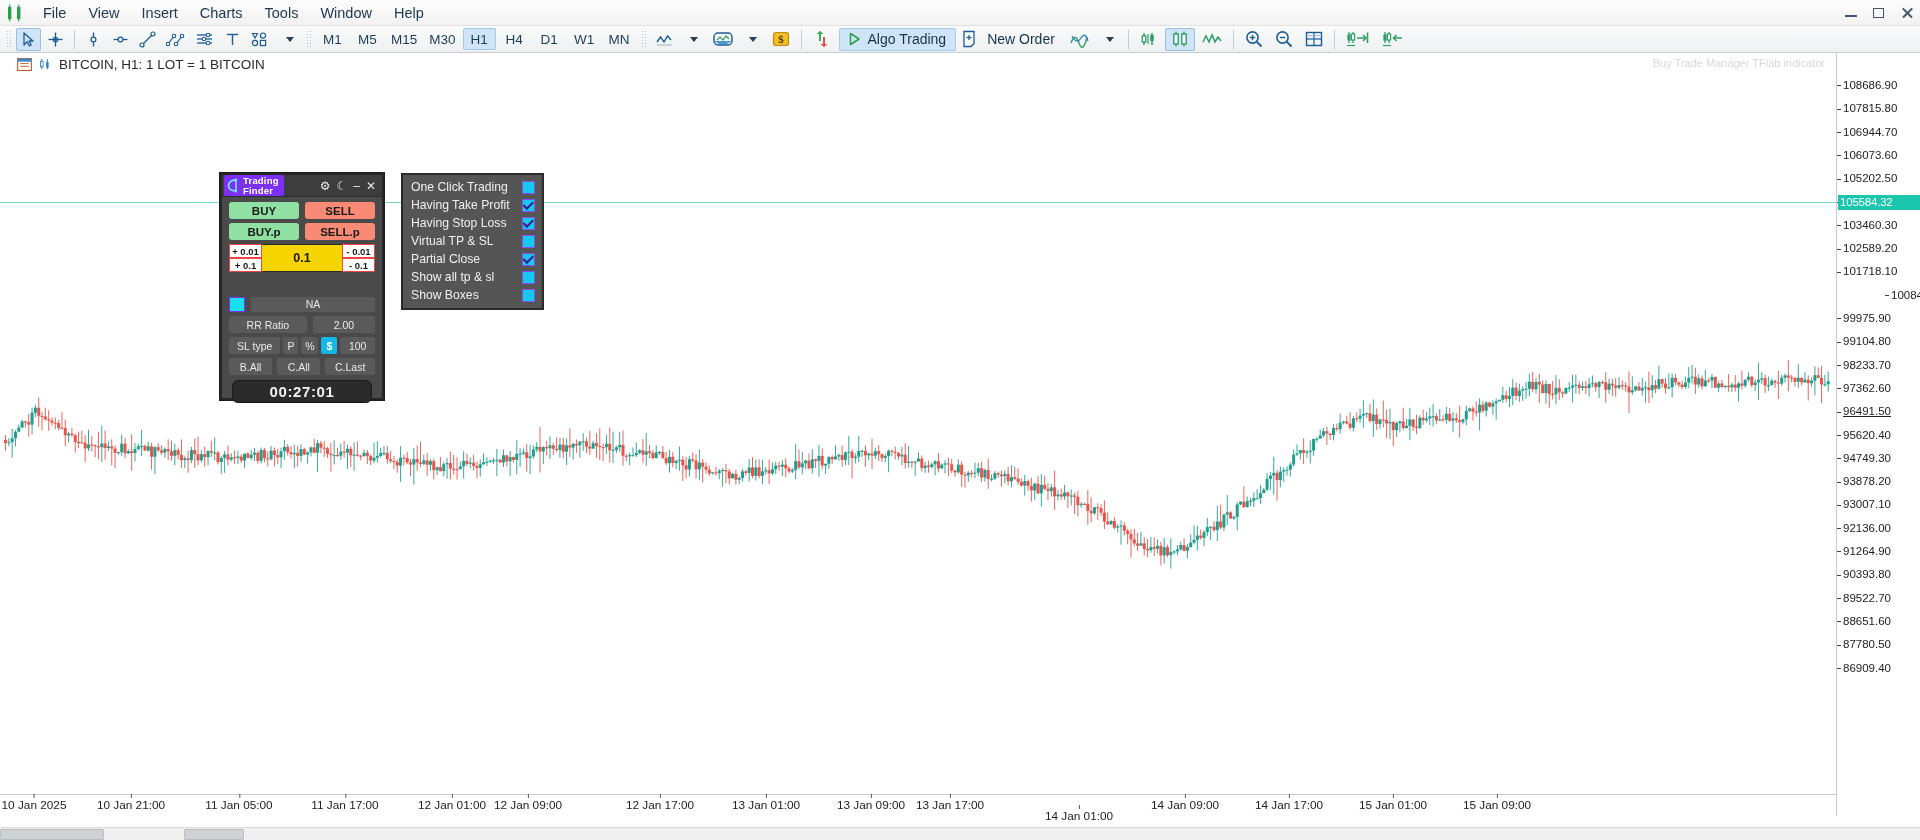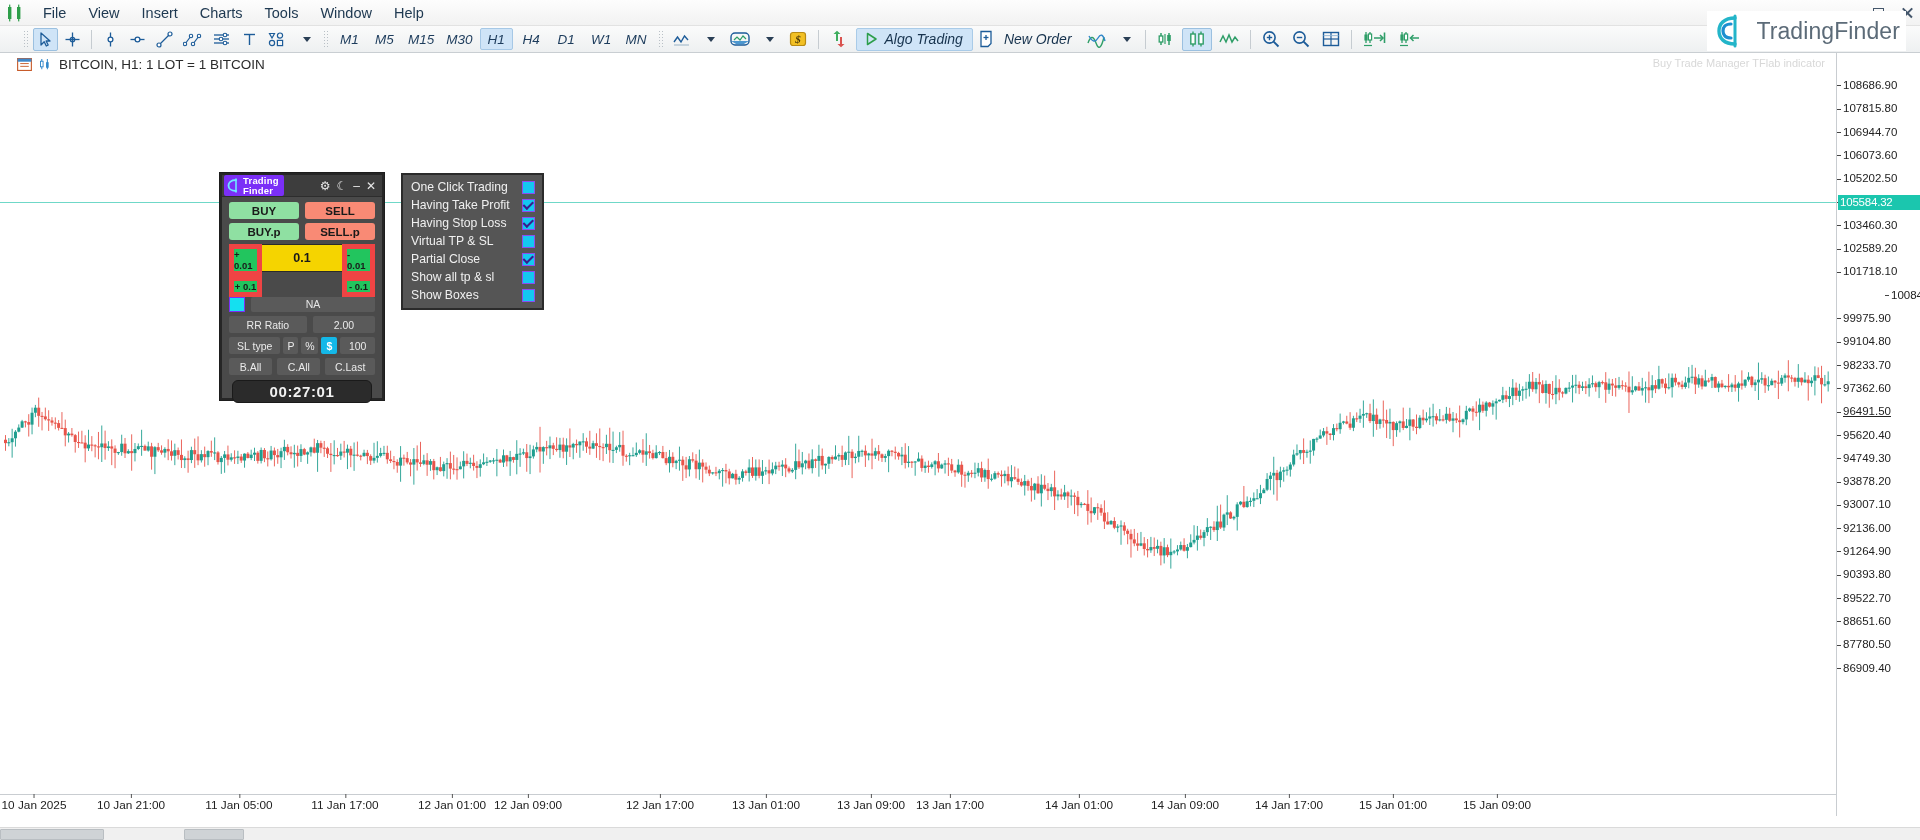--- a/index.html
+++ b/index.html
@@ -29,21 +29,21 @@
   .wc.min i { left:1px; top:9px; width:12px; height:1.5px; }
   .wc.max i { left:1px; top:2px; width:11px; height:10px; background:none; border:1.6px solid #44566b; }
   .wc.close i:nth-child(1) { left:1px; top:6px; width:13px; height:1.6px; transform:rotate(45deg); }
   .wc.close i:nth-child(2) { left:1px; top:6px; width:13px; height:1.6px; transform:rotate(-45deg); }
 
   
   .toolbar {
     position:absolute; left:0; top:26px; width:1920px; height:27px;
     background:linear-gradient(#fbfbfb,#eef0f1);
     border-bottom:1px solid #c9ced2;
-    display:flex; align-items:center; padding-left:19px; gap:0px;font-style:italic;
+    display:flex; align-items:center; padding-left:2px; gap:0px;
   }
   .tbtn {
     height:23px; min-width:25px; display:flex; align-items:center; justify-content:center;
     padding:0 3px; border:1px solid transparent; border-radius:2px; margin:0 1px;
   }
   .tbtn.active { background:#cfe4f7; border-color:#9bc0e0; }
   .tf-btn {
     height:22px; min-width:33px; font-size:13.5px; color:#1d3c5c;
     display:flex; align-items:center; justify-content:center;
     border:1px solid transparent; border-radius:2px; margin:0 1px; padding:0 4px;
@@ -125,22 +125,22 @@
   .row { display:flex; gap:6px; margin-bottom:4px; }
   .btn-buy, .btn-sell {
     flex:1; height:17px; display:flex; align-items:center; justify-content:center;
     font-size:11.5px; font-weight:bold; color:#1a1a1a; border-radius:3px;
   }
   .btn-buy { background:#8fe0a2; }
   .btn-sell { background:#f98a75; }
   .lot-row { display:flex; align-items:stretch; height:28px; margin-bottom:4px; gap:0; }
   .step-col { display:flex; flex-direction:column; width:33px; }
   .step {
-    flex:1; background:#22c55e; color:#1a1a1a; font-size:9.5px; font-weight:bold;
-    display:flex; align-items:center; justify-content:center; border:5px solid #ef4444;
+    flex:1; background:#ffffff; color:#1a1a1a; font-size:9.5px; font-weight:bold;
+    display:flex; align-items:center; justify-content:center; border:1px solid #ef4444;
   }
   .lot-val {
     flex:1; background:#f5d400; color:#1a1a1a; font-size:12.5px; font-weight:bold;
     display:flex; align-items:center; justify-content:center; border-top:1px solid #2a2a2a; border-bottom:1px solid #2a2a2a;
   }
   .na-row { display:flex; align-items:center; gap:6px; margin-bottom:4px; height:16px;margin-top:24px; }
   .swatch { width:16px; height:15px; background:#14e0f0; border:1px solid #7b2ff7; }
   .na-field {
     flex:1; height:15px; background:#5a5a5a; color:#e6e6e6; font-size:10.5px;
     display:flex; align-items:center; justify-content:center; border-radius:2px;
@@ -441,28 +441,20 @@
           <rect x="2.4" y="4.5" width="3.2" height="6" fill="#2f9e68"></rect>
           <line x1="8" y1="2" x2="8" y2="13" stroke="#2f9e68" stroke-width="1.3"></line>
           <rect x="6.4" y="4" width="3.2" height="6" fill="#fff" stroke="#2f9e68" stroke-width="1.2"></rect>
           <line x1="13" y1="8" x2="21" y2="8" stroke="#2f9e68" stroke-width="1.5"></line>
           <path d="M15.5 5 L12.5 8 L15.5 11" fill="none" stroke="#2f9e68" stroke-width="1.5"></path>
           <line x1="2" y1="15.5" x2="10" y2="15.5" stroke="#2f9e68" stroke-width="1.2"></line>
         </svg>
     </div>
   </div>
 
-  <div class="brand">
-    <svg width="36" height="34" viewBox="0 0 36 34">
-      <path d="M24 4 C13 4 8 10 8 17 C8 24 13 30 24 30" fill="none" stroke="#23b5c9" stroke-width="3.4" stroke-linecap="round"></path>
-      <path d="M20 10 C14 10 12 13.5 12 17 C12 20.5 14 24 20 24" fill="none" stroke="#1b8fd0" stroke-width="3.2" stroke-linecap="round"></path>
-      <line x1="24" y1="2" x2="24" y2="32" stroke="#23b5c9" stroke-width="3" stroke-linecap="round"></line>
-    </svg>
-    <span class="brand-text">TradingFinder</span>
-  </div>
 
   <div class="chart-area">
 
     <div class="symbol-bar">
       <svg class="symbol-ico" viewBox="0 0 16 14">
           <rect x="0.6" y="0.6" width="14.8" height="12.8" fill="#fff" stroke="#c75b2a" stroke-width="1.2"></rect>
           <rect x="0.6" y="0.6" width="14.8" height="3.4" fill="#3f87c9"></rect>
           <line x1="3.4" y1="6" x2="12.6" y2="6" stroke="#c75b2a" stroke-width="1"></line>
           <line x1="3.4" y1="9" x2="12.6" y2="9" stroke="#c75b2a" stroke-width="1"></line>
         </svg>
@@ -1620,21 +1612,21 @@
           <div class="time-tick" style="left: 34px;">10 Jan 2025<span class="tmark"></span></div>
           <div class="time-tick" style="left: 131px;">10 Jan 21:00<span class="tmark"></span></div>
           <div class="time-tick" style="left: 239px;">11 Jan 05:00<span class="tmark"></span></div>
           <div class="time-tick" style="left: 345px;">11 Jan 17:00<span class="tmark"></span></div>
           <div class="time-tick" style="left: 452px;">12 Jan 01:00<span class="tmark"></span></div>
           <div class="time-tick" style="left: 528px;">12 Jan 09:00<span class="tmark"></span></div>
           <div class="time-tick" style="left: 660px;">12 Jan 17:00<span class="tmark"></span></div>
           <div class="time-tick" style="left: 766px;">13 Jan 01:00<span class="tmark"></span></div>
           <div class="time-tick" style="left: 871px;">13 Jan 09:00<span class="tmark"></span></div>
           <div class="time-tick" style="left: 950px;">13 Jan 17:00<span class="tmark"></span></div>
-          <div class="time-tick" style="left: 1079px;">14 Jan 01:00<span class="tmark"></span></div>
+          <div class="time-tick" style="left: 1079px; margin-top: 11px;">14 Jan 01:00<span class="tmark"></span></div>
           <div class="time-tick" style="left: 1185px;">14 Jan 09:00<span class="tmark"></span></div>
           <div class="time-tick" style="left: 1289px;">14 Jan 17:00<span class="tmark"></span></div>
           <div class="time-tick" style="left: 1393px;">15 Jan 01:00<span class="tmark"></span></div>
           <div class="time-tick" style="left: 1497px;">15 Jan 09:00<span class="tmark"></span></div>
         </div>
     </div>
 
     <div class="scrollbar">
       <div class="scroll-thumb" style="left:0px;width:104px"></div>
       <div class="scroll-thumb" style="left:184px;width:60px"></div>

